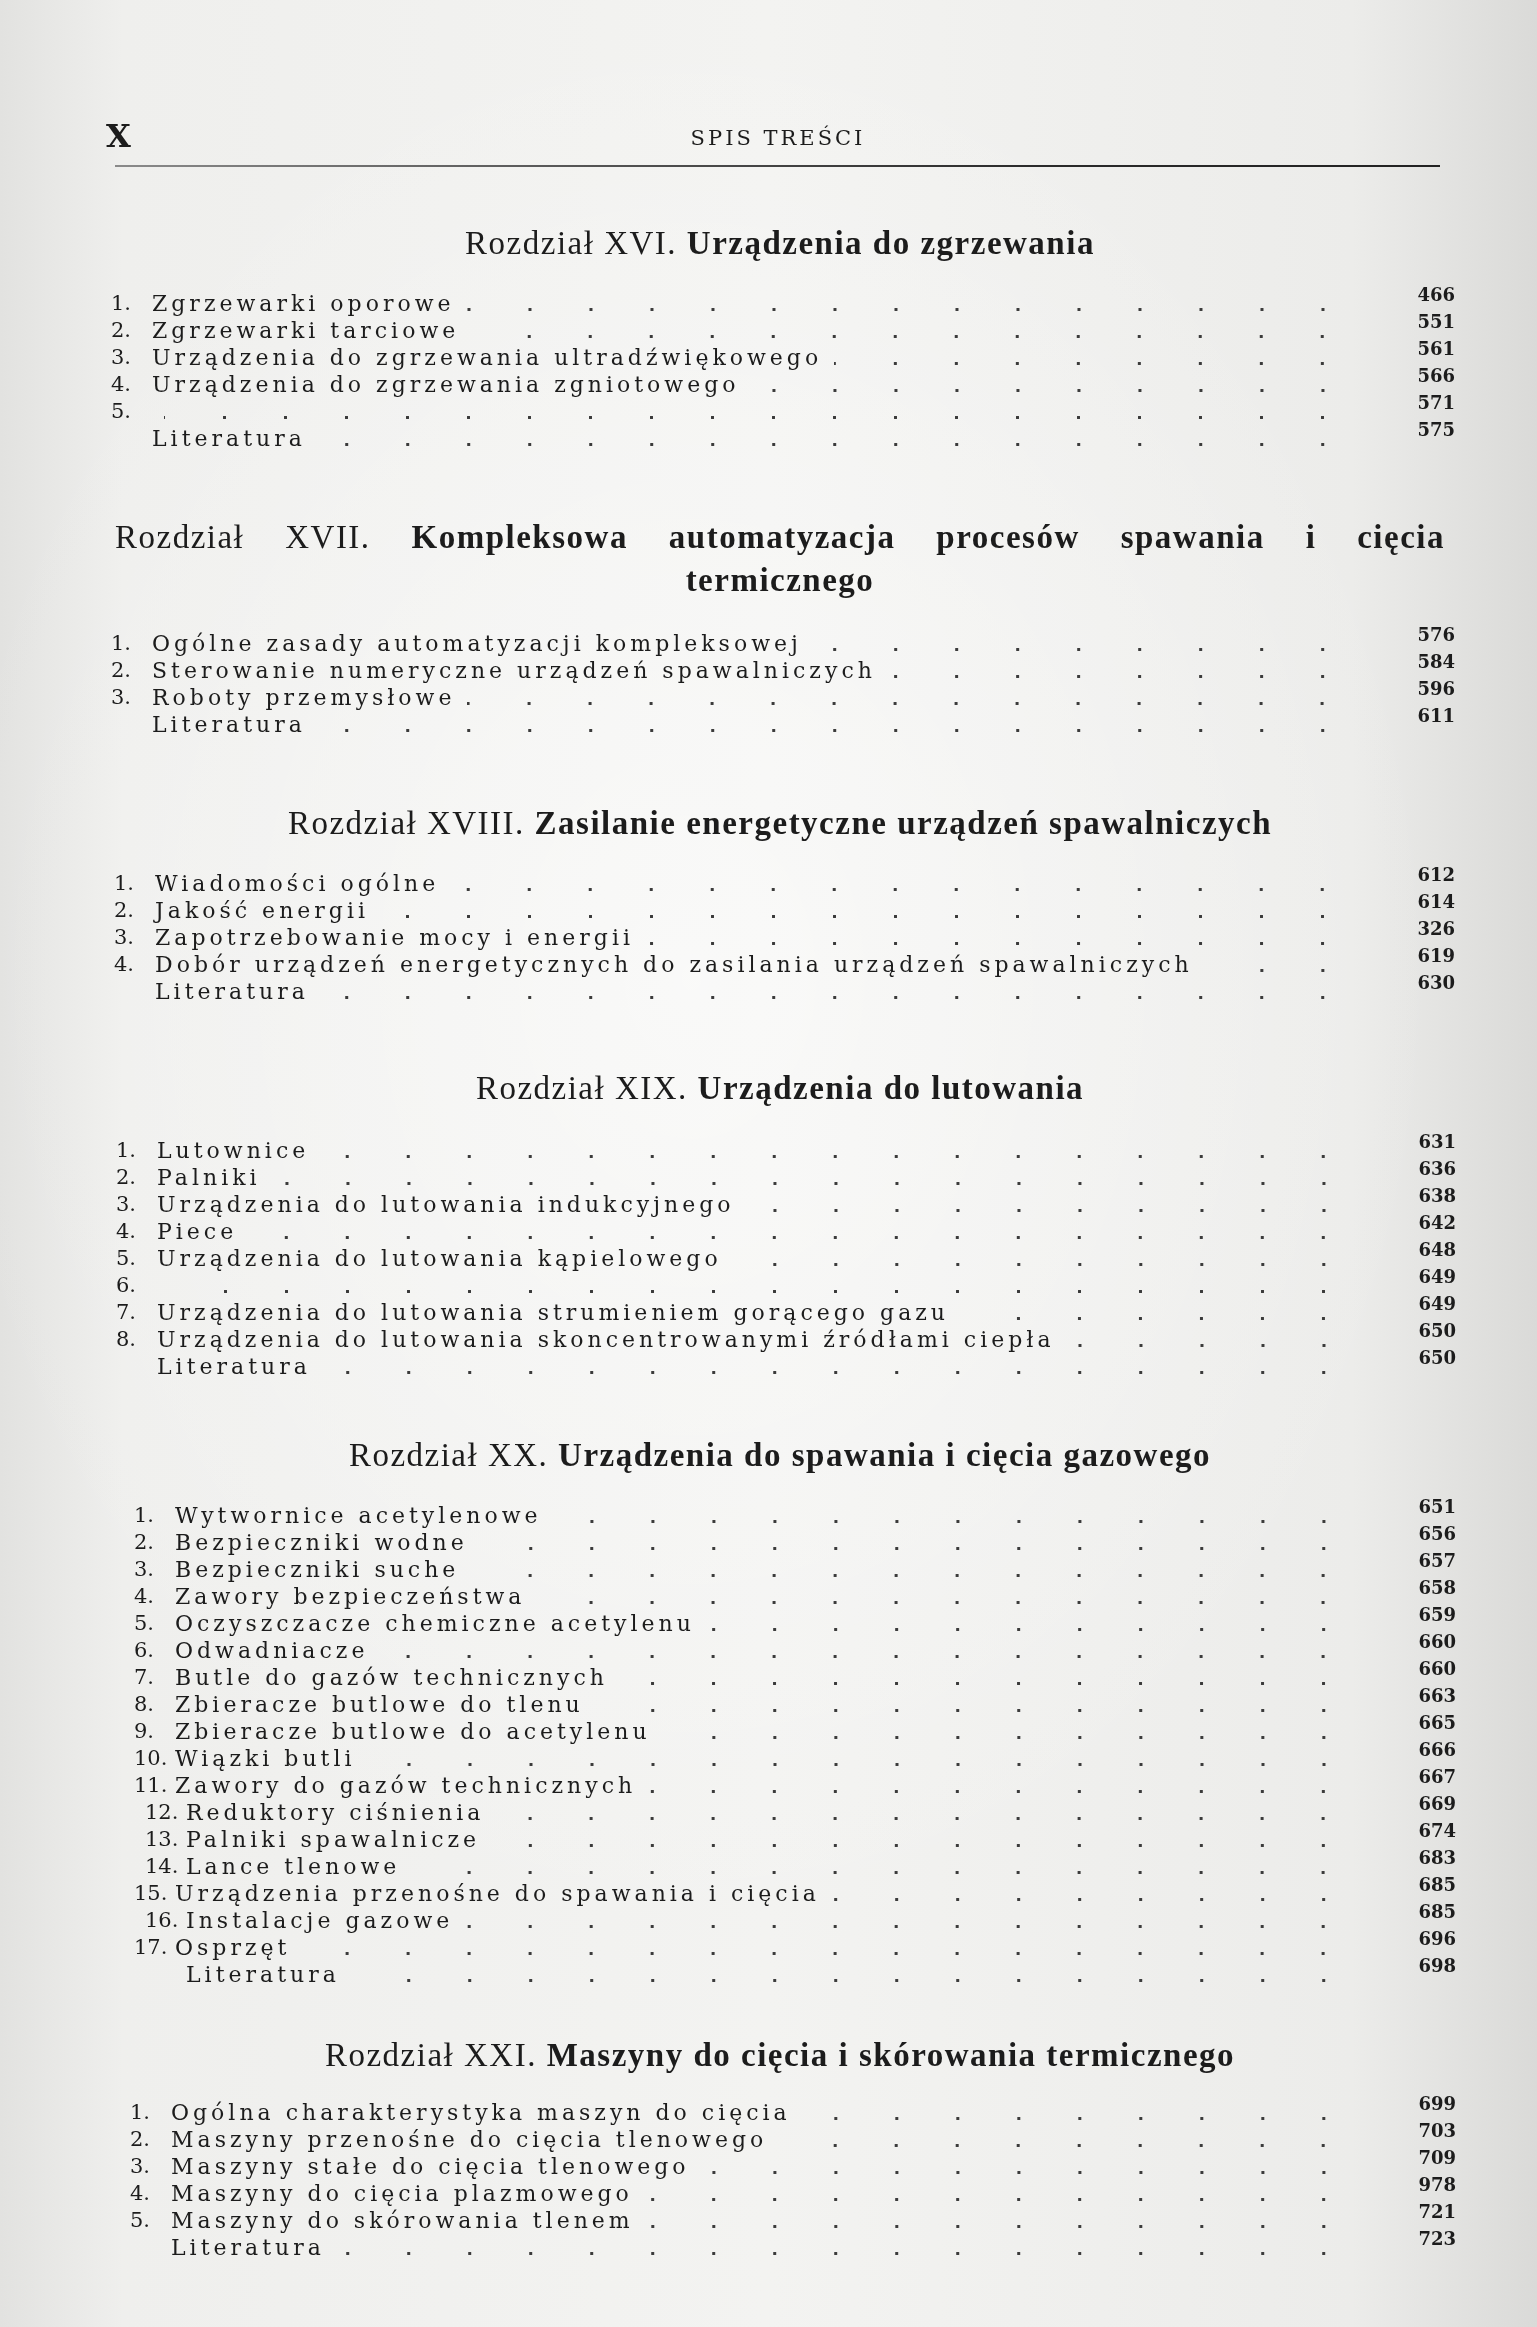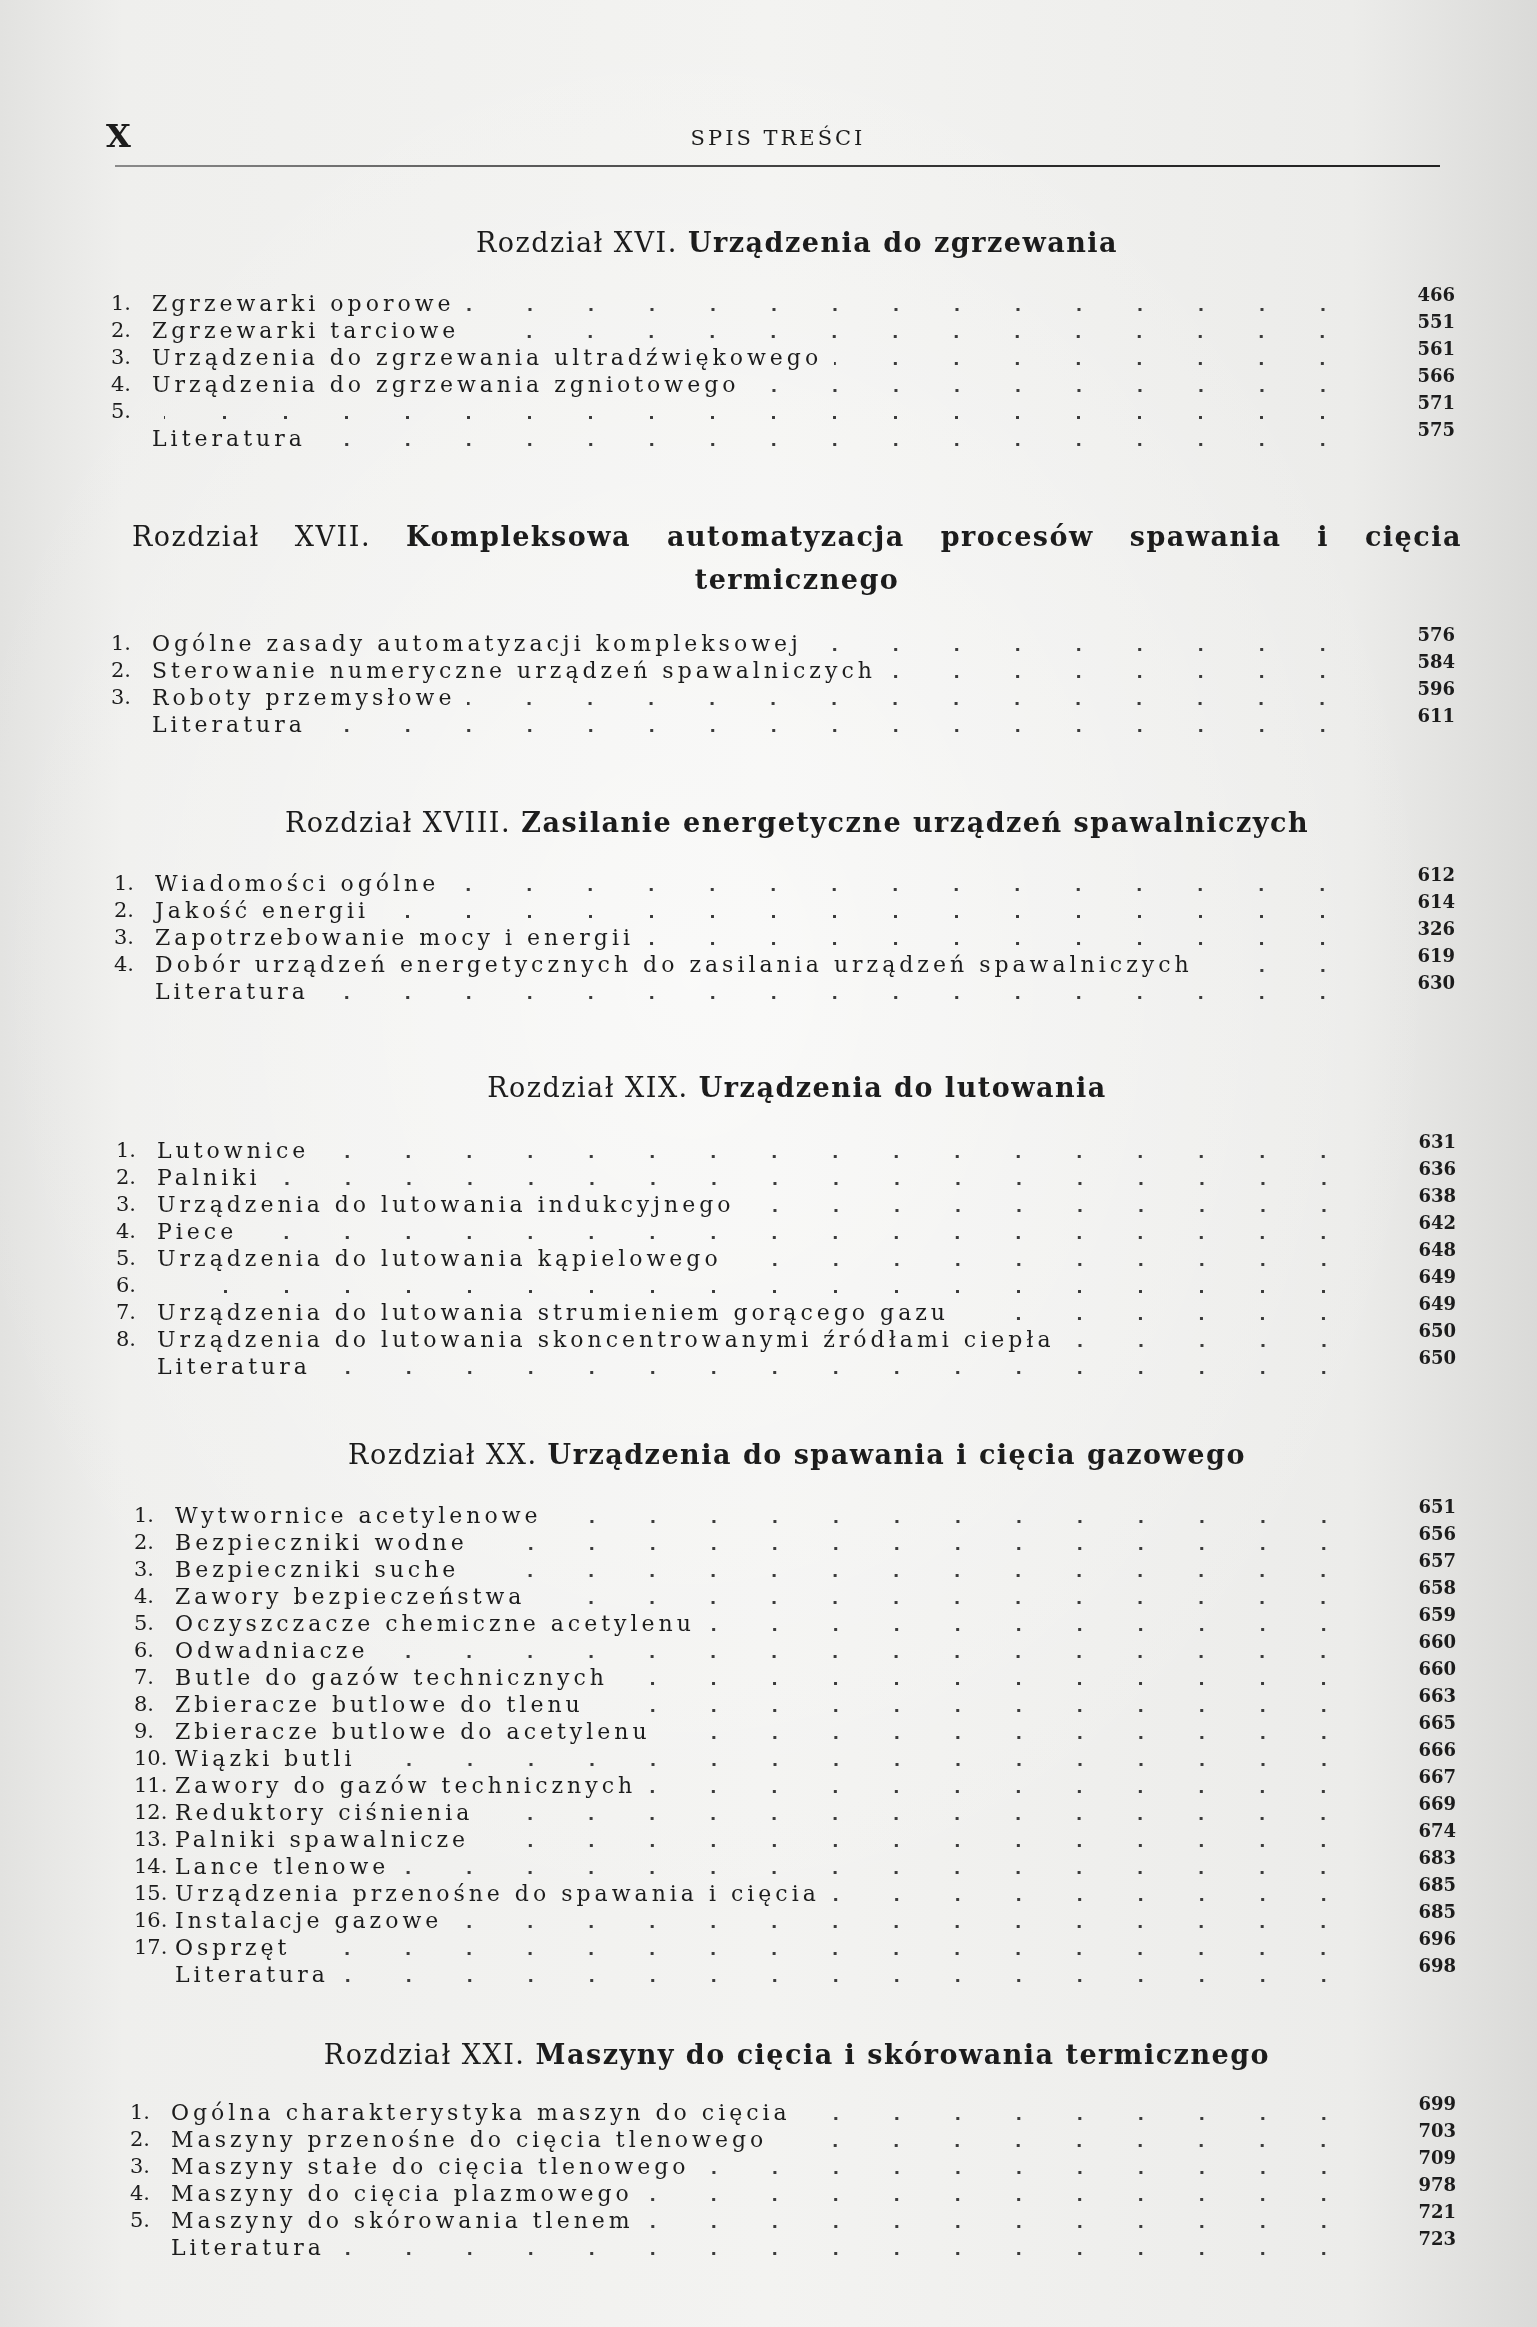--- a/index.html
+++ b/index.html
@@ -9,35 +9,35 @@
       radial-gradient(ellipse 70% 60% at 45% 42%, rgba(255,255,255,0.55) 0%, rgba(255,255,255,0) 70%),
       linear-gradient(90deg, #e2e2e0 0%, #efefed 8%, #f3f3f1 50%, #ececea 88%, #dadad8 100%);
     font-family:"DejaVu Serif", serif;
     color:#1c1c1c;
   }
   .hdr-num { position:absolute; left:106px; top:116px; font-family:"DejaVu Serif", serif; font-weight:bold; font-size:32px; line-height:40px; }
   .hdr-title { position:absolute; left:0; width:1556px; top:124px; text-align:center; font-size:21px; line-height:28px; letter-spacing:3px; }
   .rule { position:absolute; left:115px; top:165px; width:1325px; height:2px;
           background:linear-gradient(90deg,#8a8a8a 0%,#555 35%,#2a2a2a 70%,#222 100%); }
 
-  .heading { position:absolute; left:132px; width:1330px; text-align:center; font-size:27px; line-height:34px;
-             letter-spacing:1.5px; white-space:nowrap; }
+  .heading { position:absolute; left:115px; width:1330px; text-align:center; font-size:33px; line-height:34px;
+             letter-spacing:1.5px; white-space:nowrap;font-family:Liberation Serif, serif; }
   .heading .lbl { font-weight:normal; }
   .heading .ttl { font-weight:bold; }
   .heading.justify { text-align:justify; text-align-last:justify; white-space:normal; }
 
   .list { position:absolute; }
   .row { display:flex; align-items:center; height:27px; font-size:22px; line-height:27px; }
   .n { width:41px; flex:none; font-size:21px; letter-spacing:0; white-space:nowrap; }
   .t { flex:none; letter-spacing:4px; white-space:nowrap; }
   .lead { flex:1; height:27px; margin:0 52px 0 12px;
           background-image:radial-gradient(circle, #3a3a3a 1.4px, transparent 1.9px);
           background-size:61px 27px; background-repeat:repeat-x; background-position:right 6px; }
   .p { width:50px; flex:none; text-align:right; font-weight:bold; font-size:18px; position:relative; top:-9px; letter-spacing:0; }
-  .soft { filter:blur(0.5px); }
+  .soft { filter:blur(0.5px);margin-left:11px; }
 </style>
 </head>
 <body>
 
 <div class="hdr-num">X</div>
 <div class="hdr-title">SPIS TREŚCI</div>
 <div class="rule"></div>
 
 <div class="heading" style="top:226px;">
   <span class="lbl">Rozdział XVI.</span>

